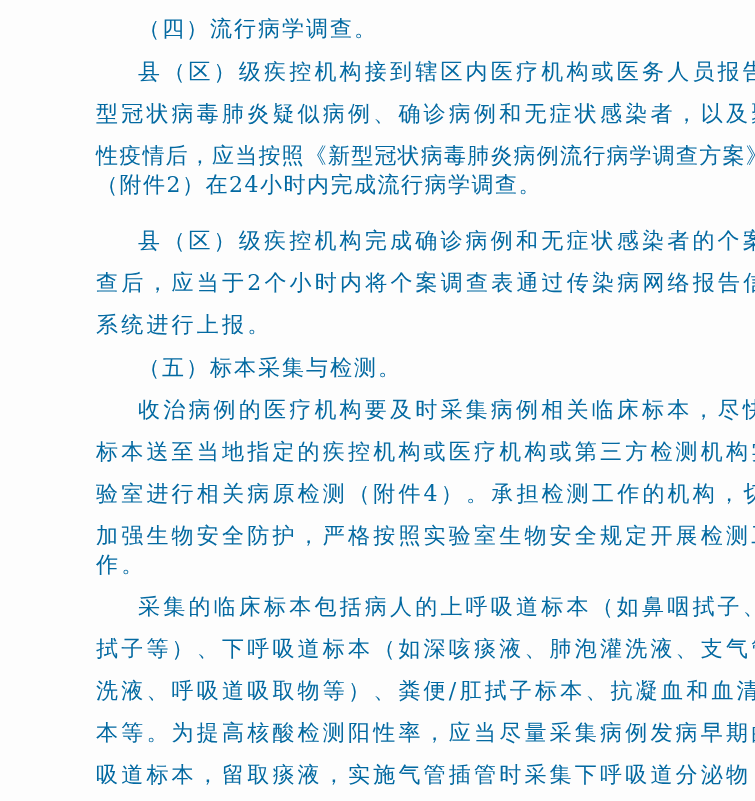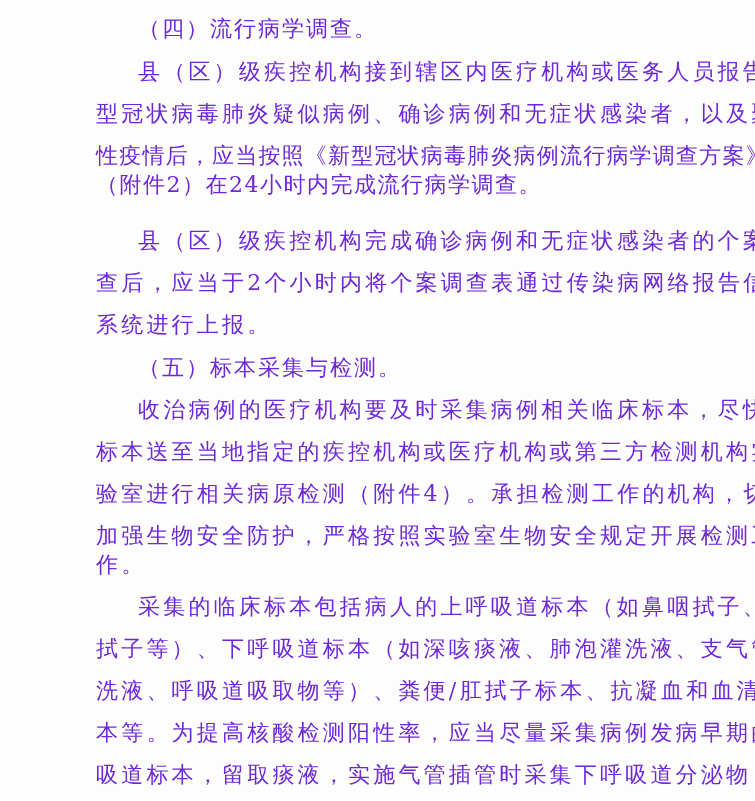--- a/index.html
+++ b/index.html
@@ -1,21 +1,21 @@
 <!DOCTYPE html>
 <html><head>
 <meta charset="utf-8">
 <style>
   html, body { margin: 0; padding: 0; background: #ffffff; }
   body { width: 755px; height: 801px; overflow: hidden; position: relative; }
   .page {
     position: absolute; left: 0; top: 0; width: 755px; height: 801px;
     background: #fdfdfd;
     font-family: "DejaVu Serif", "Liberation Serif", serif;
-    color: #6d28d9;
+    color: #0369a1;
   }
   .line {
     position: absolute;
     left: 96px;
     width: 576px;
     font-size: 22px;
     line-height: 30px;
     white-space: nowrap;
     letter-spacing: 3.2px;
   }

